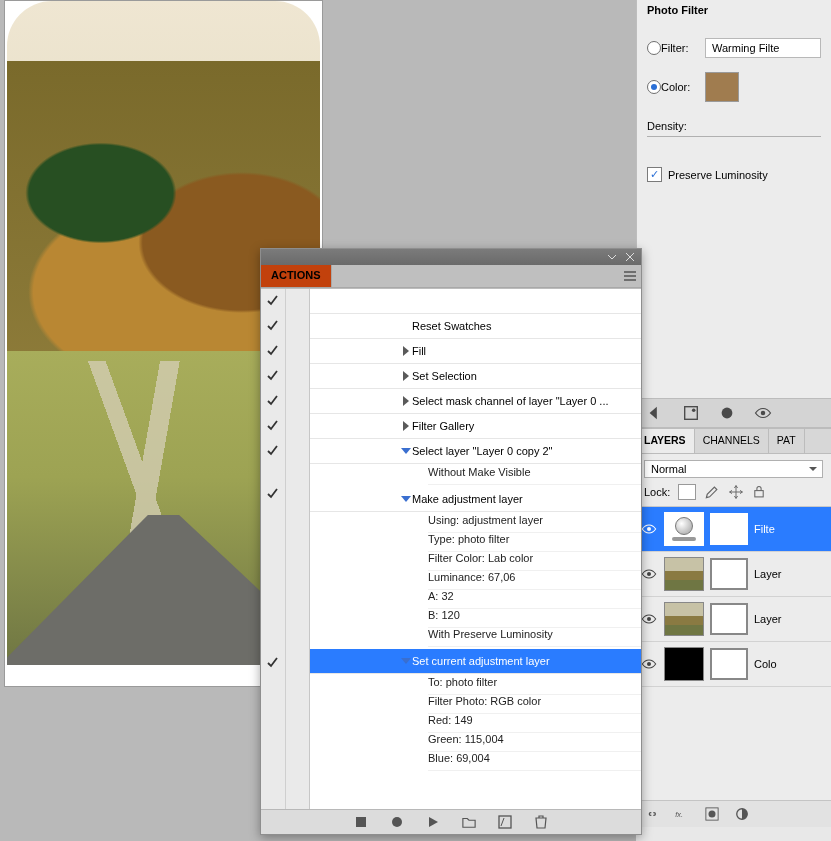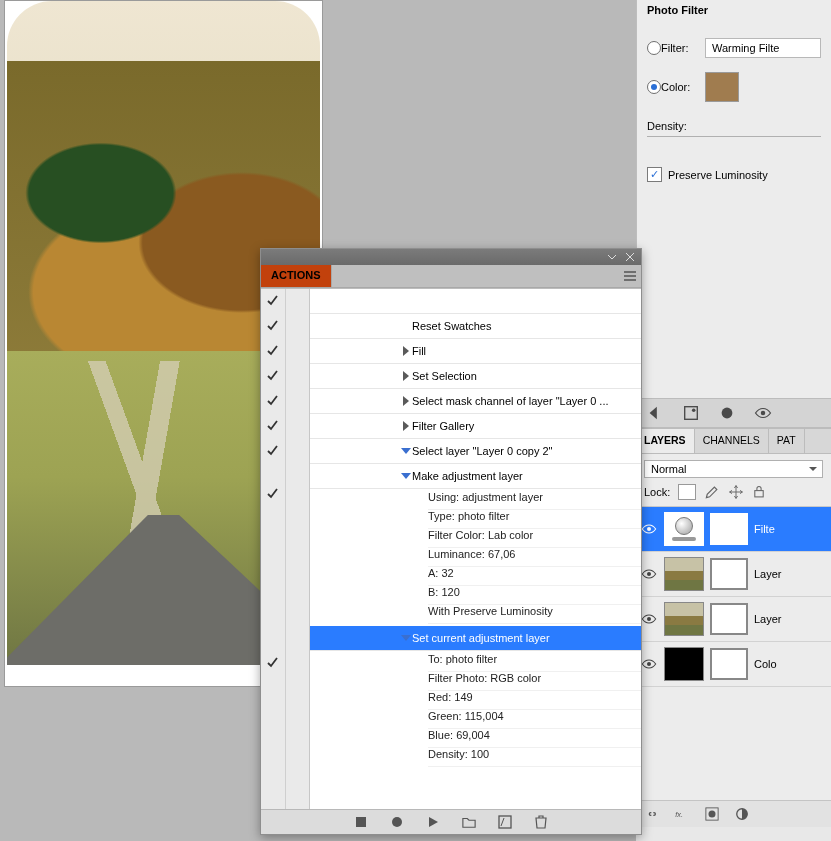--- a/index.html
+++ b/index.html
@@ -300,20 +300,23 @@
             </span>
             <span class="txt">Filter Gallery</span>
           </div>
           <div class="step">
             <span style="width: 90px; flex: 0 0 90px;"></span>
             <span class="arrow">
               <span class="tri-d"></span>
             </span>
             <span class="txt">Select layer "Layer 0 copy 2"</span>
           </div>
+          <div class="detail-lines sub" style="padding-left: 118px;">
+            <div>Without Make Visible</div>
+          </div>
           <div class="step">
             <span style="width: 90px; flex: 0 0 90px;"></span>
             <span class="arrow">
               <span class="tri-d"></span>
             </span>
             <span class="txt">Make adjustment layer</span>
           </div>
           <div class="detail-lines sub" style="padding-left: 118px;">
             <div>Using: adjustment layer</div>
             <div>Type: photo filter</div>
@@ -329,21 +332,20 @@
               <span class="tri-d"></span>
             </span>
             <span class="txt">Set current adjustment layer</span>
           </div>
           <div class="detail-lines sub" style="padding-left: 118px;">
             <div>To: photo filter</div>
             <div>Filter Photo: RGB color</div>
             <div>Red: 149</div>
             <div>Green: 115,004</div>
             <div>Blue: 69,004</div>
-            <div>Density: 100</div>
           </div>
         </div>
 
       <div id="gchk-layer" style="position:absolute;left:0;top:0;pointer-events:none">
           <svg viewBox="0 0 12 12" class="gchk" style="left: 6px; top: 6px;">
             <path d="M1 6l3 3 6-8" fill="none" stroke="currentColor" stroke-width="1.8"></path>
           </svg>
           <svg viewBox="0 0 12 12" class="gchk" style="left: 6px; top: 31px;">
             <path d="M1 6l3 3 6-8" fill="none" stroke="currentColor" stroke-width="1.8"></path>
           </svg>

